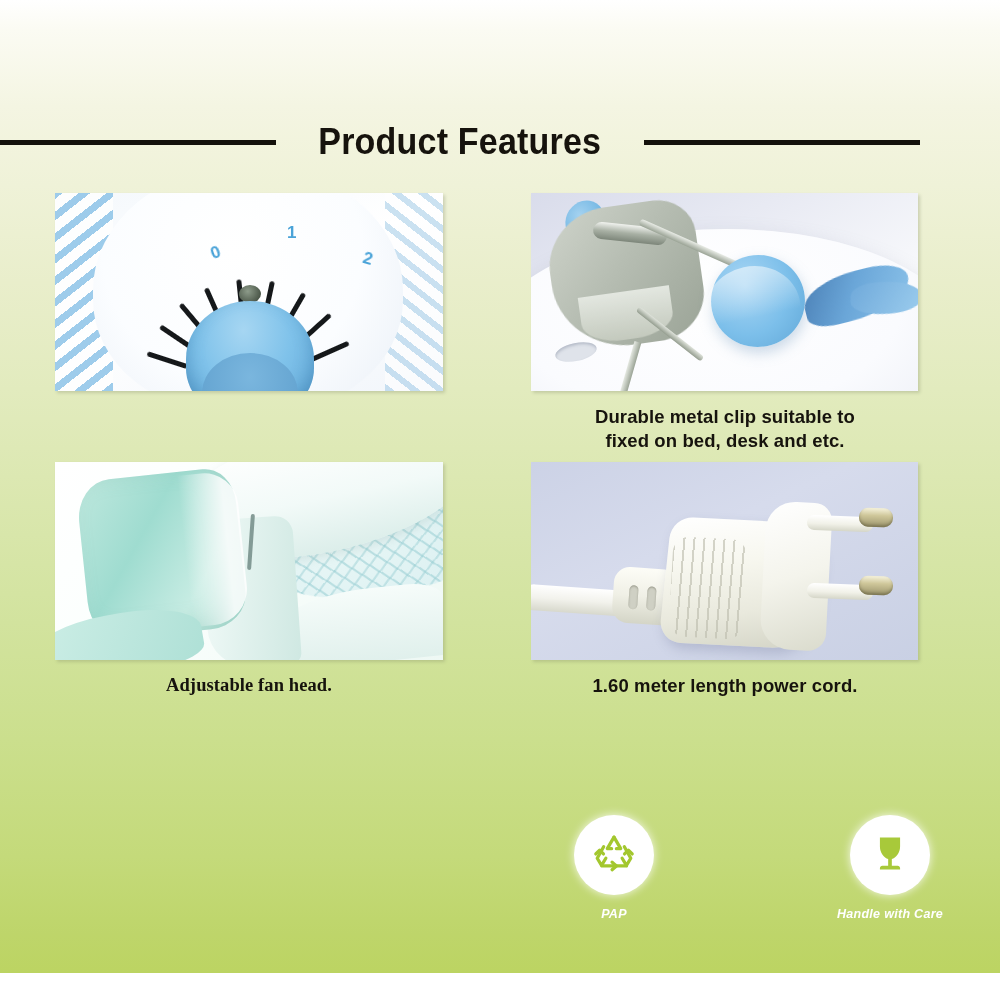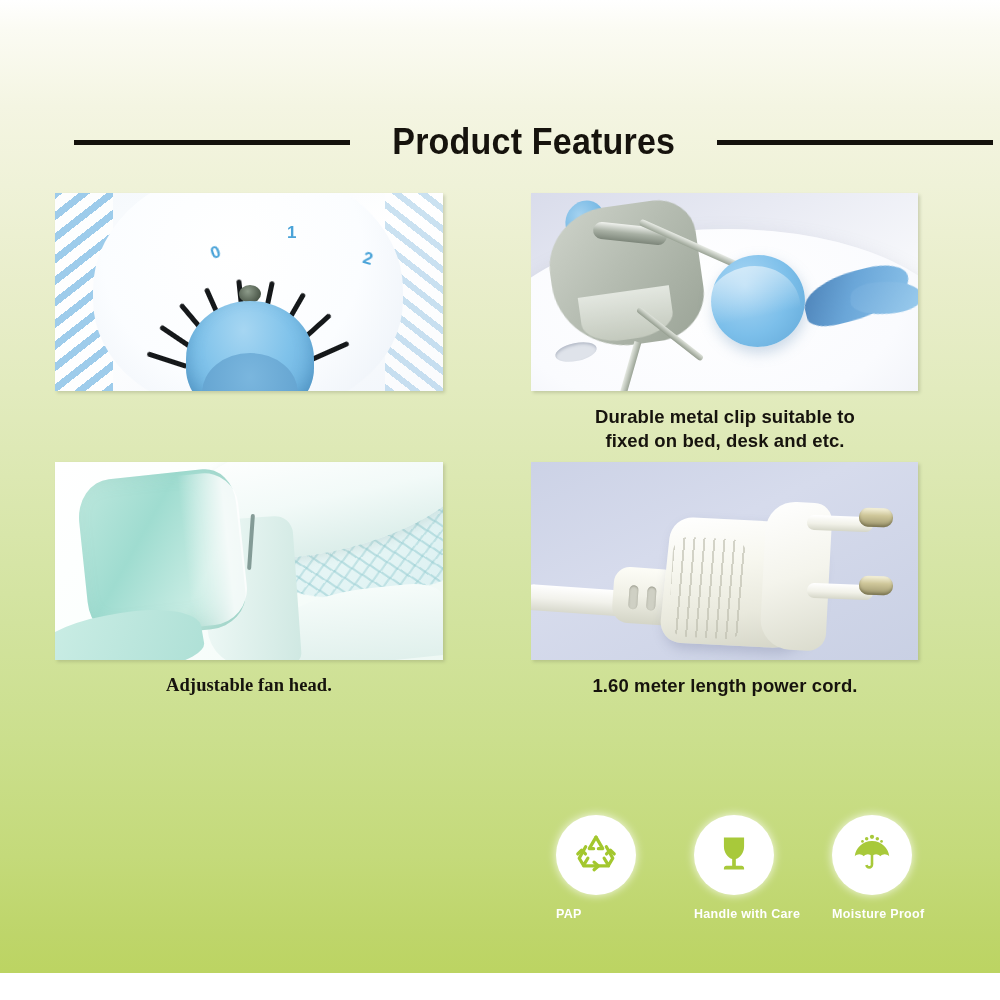--- a/index.html
+++ b/index.html
@@ -43,21 +43,21 @@
 
   
   .header {
     position: absolute;
     left: 0;
     top: 112px;
     width: 993px;
     height: 60px;
     display: flex;
     align-items: center;
-    justify-content: flex-end;
+    justify-content: flex-start;
   }
   .rule {
     height: 5px;
     background: #14120c;
     flex: 0 0 auto;
   }
   .rule-left  { width: 276px; margin-right: 30px; }
   .rule-right { width: 276px; margin-left: 30px; }
   .title {
     font-family: "Liberation Sans", sans-serif;
@@ -404,21 +404,22 @@
     width: 392px;
     height: 130px;
     display: flex;
     justify-content: space-between;
     align-items: flex-start;
   }
   .badge {
     width: 116px;
     display: flex;
     flex-direction: column;
-    align-items: flex-start;
+    align-items: center;
+    font-style: italic;
   }
   .badge-circle {
     width: 80px;
     height: 80px;
     border-radius: 50%;
     background: #ffffff;
     display: flex;
     align-items: center;
     justify-content: center;
     box-shadow: 0 0 10px rgba(255,255,255,.85);
@@ -554,35 +555,16 @@
           <svg width="44" height="44" viewBox="0 0 48 48">
             <g fill="#a8c93a">
               <path d="M13 7 h22 v10 c0 7.2 -4.6 12.6 -9 13.6 V38 h6.4 c1.4 0 2.6 1.1 2.6 2.6 V42 H13 v-1.4 C13 39.1 14.2 38 15.6 38 H22 v-7.4 C17.6 29.6 13 24.2 13 17 Z"></path>
             </g>
           </svg>
         </span>
       </div>
       <div class="badge-label">Handle with Care</div>
     </div>
 
-    <div class="badge">
-      <div class="badge-circle">
-        <span>
-          <svg width="44" height="44" viewBox="0 0 48 48">
-            <g fill="#a8c93a">
-              <path d="M24 11 C34.5 11 42 19 42.8 27.5 C39.5 24.6 36.3 24.6 33 27.5 C30 24.6 26.8 24.6 24 27.5 C21.2 24.6 18 24.6 15 27.5 C11.7 24.6 8.5 24.6 5.2 27.5 C6 19 13.5 11 24 11 Z"></path>
-              <rect x="22.6" y="11" width="2.8" height="25" rx="1.3"></rect>
-              <path d="M25.4 35 v1.6 c0 2.6 -1.9 4.6 -4.4 4.6 c-2.3 0 -4.1 -1.7 -4.4 -3.9 l2.8 -0.5 c0.15 0.9 0.8 1.5 1.6 1.5 c0.95 0 1.6 -0.75 1.6 -1.8 V35 Z"></path>
-              <circle cx="24" cy="6.4" r="2.3"></circle>
-              <circle cx="18.2" cy="8.4" r="1.9"></circle>
-              <circle cx="29.8" cy="8.4" r="1.9"></circle>
-              <circle cx="13.6" cy="11.4" r="1.5"></circle>
-              <circle cx="34.4" cy="11.4" r="1.5"></circle>
-            </g>
-          </svg>
-        </span>
-      </div>
-      <div class="badge-label">Moisture Proof</div>
-    </div>
 
   </div>
 
 </div>
 
 </body></html>

